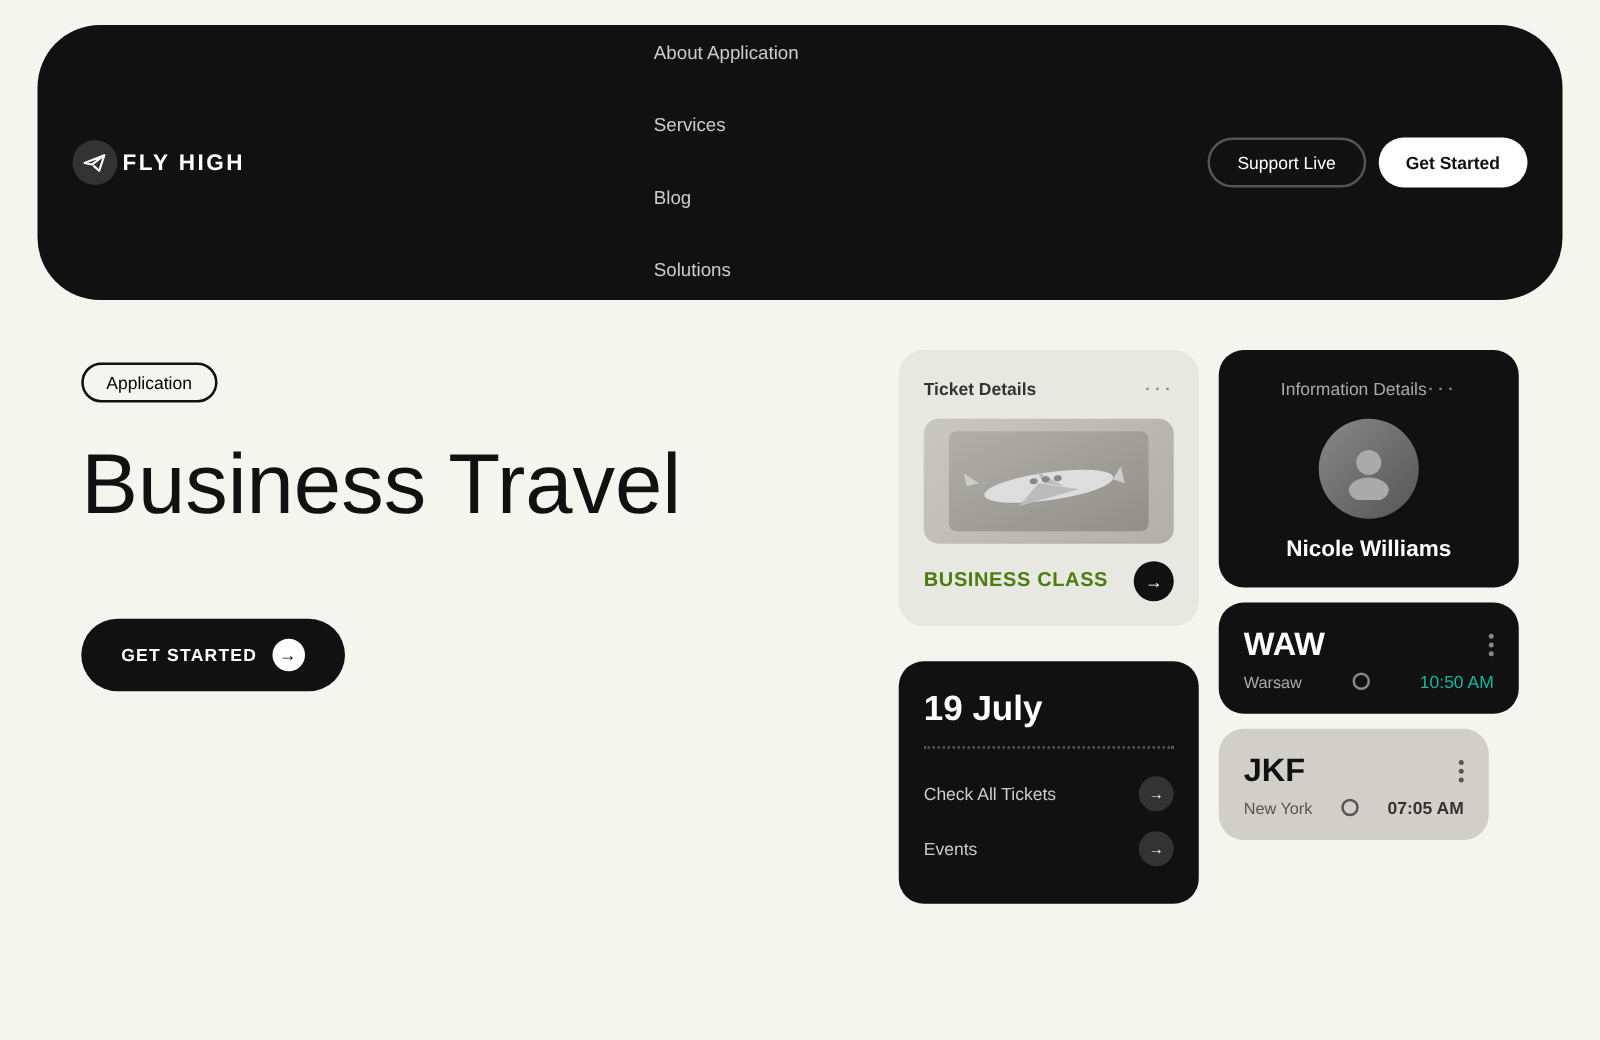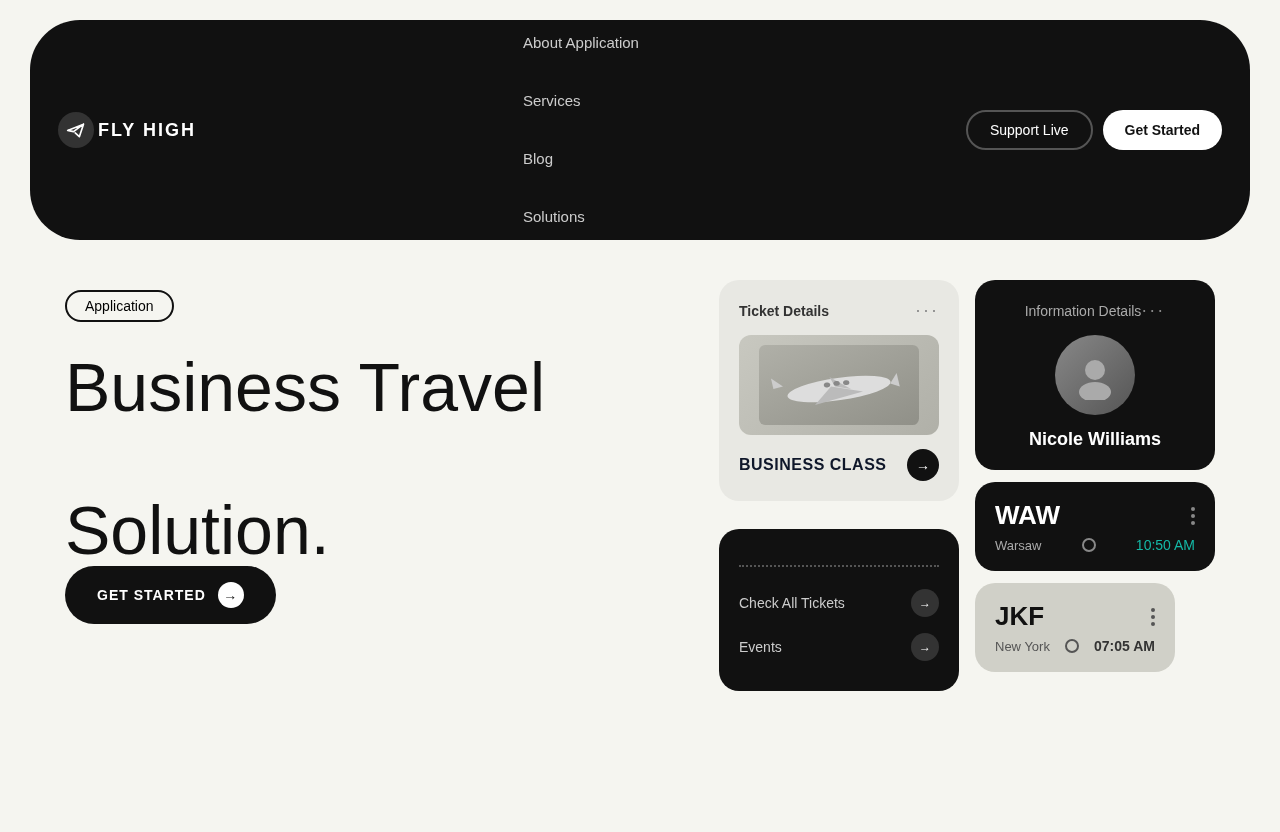--- a/index.html
+++ b/index.html
@@ -194,21 +194,21 @@
       position: relative;
     }
     .business-class-row {
       display: flex;
       align-items: center;
       justify-content: space-between;
     }
     .business-class-label {
       font-size: 16px;
       font-weight: 800;
-      color: #0f172a;
+      color: #4d7c0f;
       letter-spacing: 0.5px;
     }
     .arrow-circle {
       width: 32px;
       height: 32px;
       background: #111;
       border-radius: 50%;
       display: flex;
       align-items: center;
       justify-content: center;
@@ -346,21 +346,21 @@
       width: 4px;
       height: 4px;
       background: #888;
       border-radius: 50%;
     }
 
     .flight-card-gray {
       background: #d0d0c8;
       border-radius: 20px;
       padding: 18px 20px;
-      width: 200px;
+      width: 216px;
       color: #111;
     }
     .airport-code-dark {
       font-size: 26px;
       font-weight: 800;
       color: #111;
     }
     .city-name-dark {
       font-size: 13px;
       color: #555;
@@ -406,21 +406,20 @@
   </div>
 </nav>
 
 <div class="main">
 
   <div class="left-content">
     <span class="badge">Application</span>
     <h1 class="hero-title">
       <span>Business Travel</span><br>
       <br>
-      <span>Solution.</span>
     </h1>
     <button class="btn-get-started">
       <span>GET STARTED</span>
       <span class="arrow">→</span>
     </button>
   </div>
 
   <div class="right-area">
 
     <div class="center-cards">
@@ -453,20 +452,21 @@
             <ellipse cx="109" cy="47" rx="4" ry="3" fill="#888" transform="rotate(-8,109,47)"></ellipse>
           </svg>
         </div>
         <div class="business-class-row">
           <span class="business-class-label">BUSINESS CLASS</span>
           <div class="arrow-circle">→</div>
         </div>
       </div>
 
       <div class="date-card">
+        <div class="date-title">19 July</div>
         <div class="dotted-line"></div>
         <div class="date-link-row">
           <span class="date-link-text">Check All Tickets</span>
           <div class="date-link-arrow">→</div>
         </div>
         <div class="date-link-row">
           <span class="date-link-text">Events</span>
           <div class="date-link-arrow">→</div>
         </div>
       </div>

